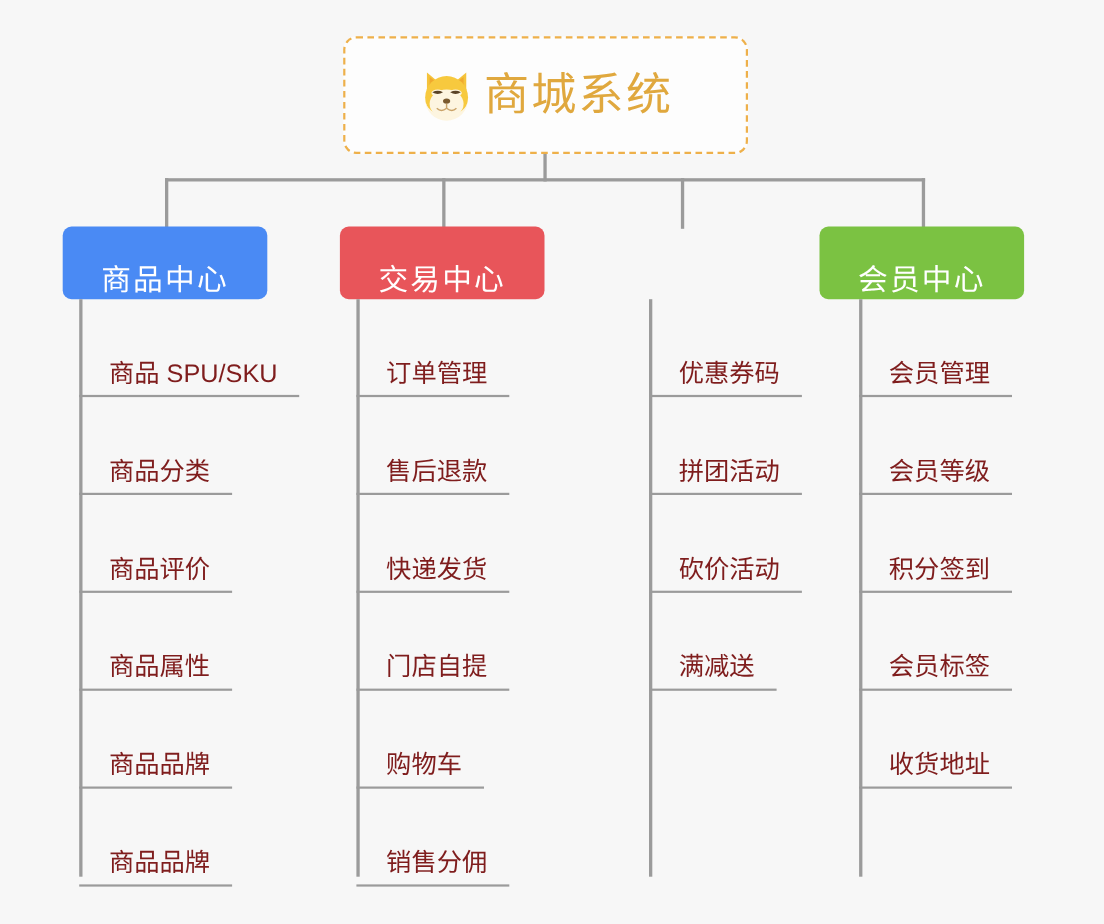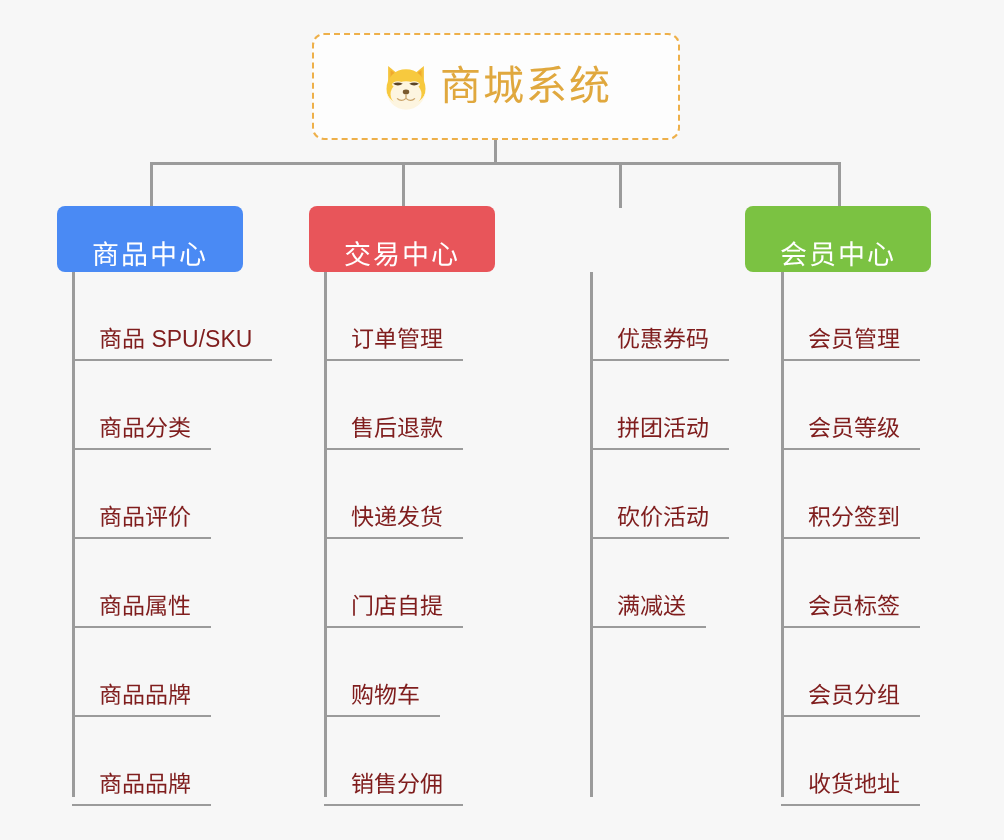--- a/index.html
+++ b/index.html
@@ -221,20 +221,17 @@
     <div class="leaf-item">
         <span class="leaf-label">会员等级</span>
       </div>
     <div class="leaf-item">
         <span class="leaf-label">积分签到</span>
       </div>
     <div class="leaf-item">
         <span class="leaf-label">会员标签</span>
       </div>
     <div class="leaf-item">
-        <span class="leaf-label">会员分组</span>
-      </div>
-    <div class="leaf-item">
         <span class="leaf-label">收货地址</span>
       </div>
   </div>
 
 </div>
 
 </body></html>

